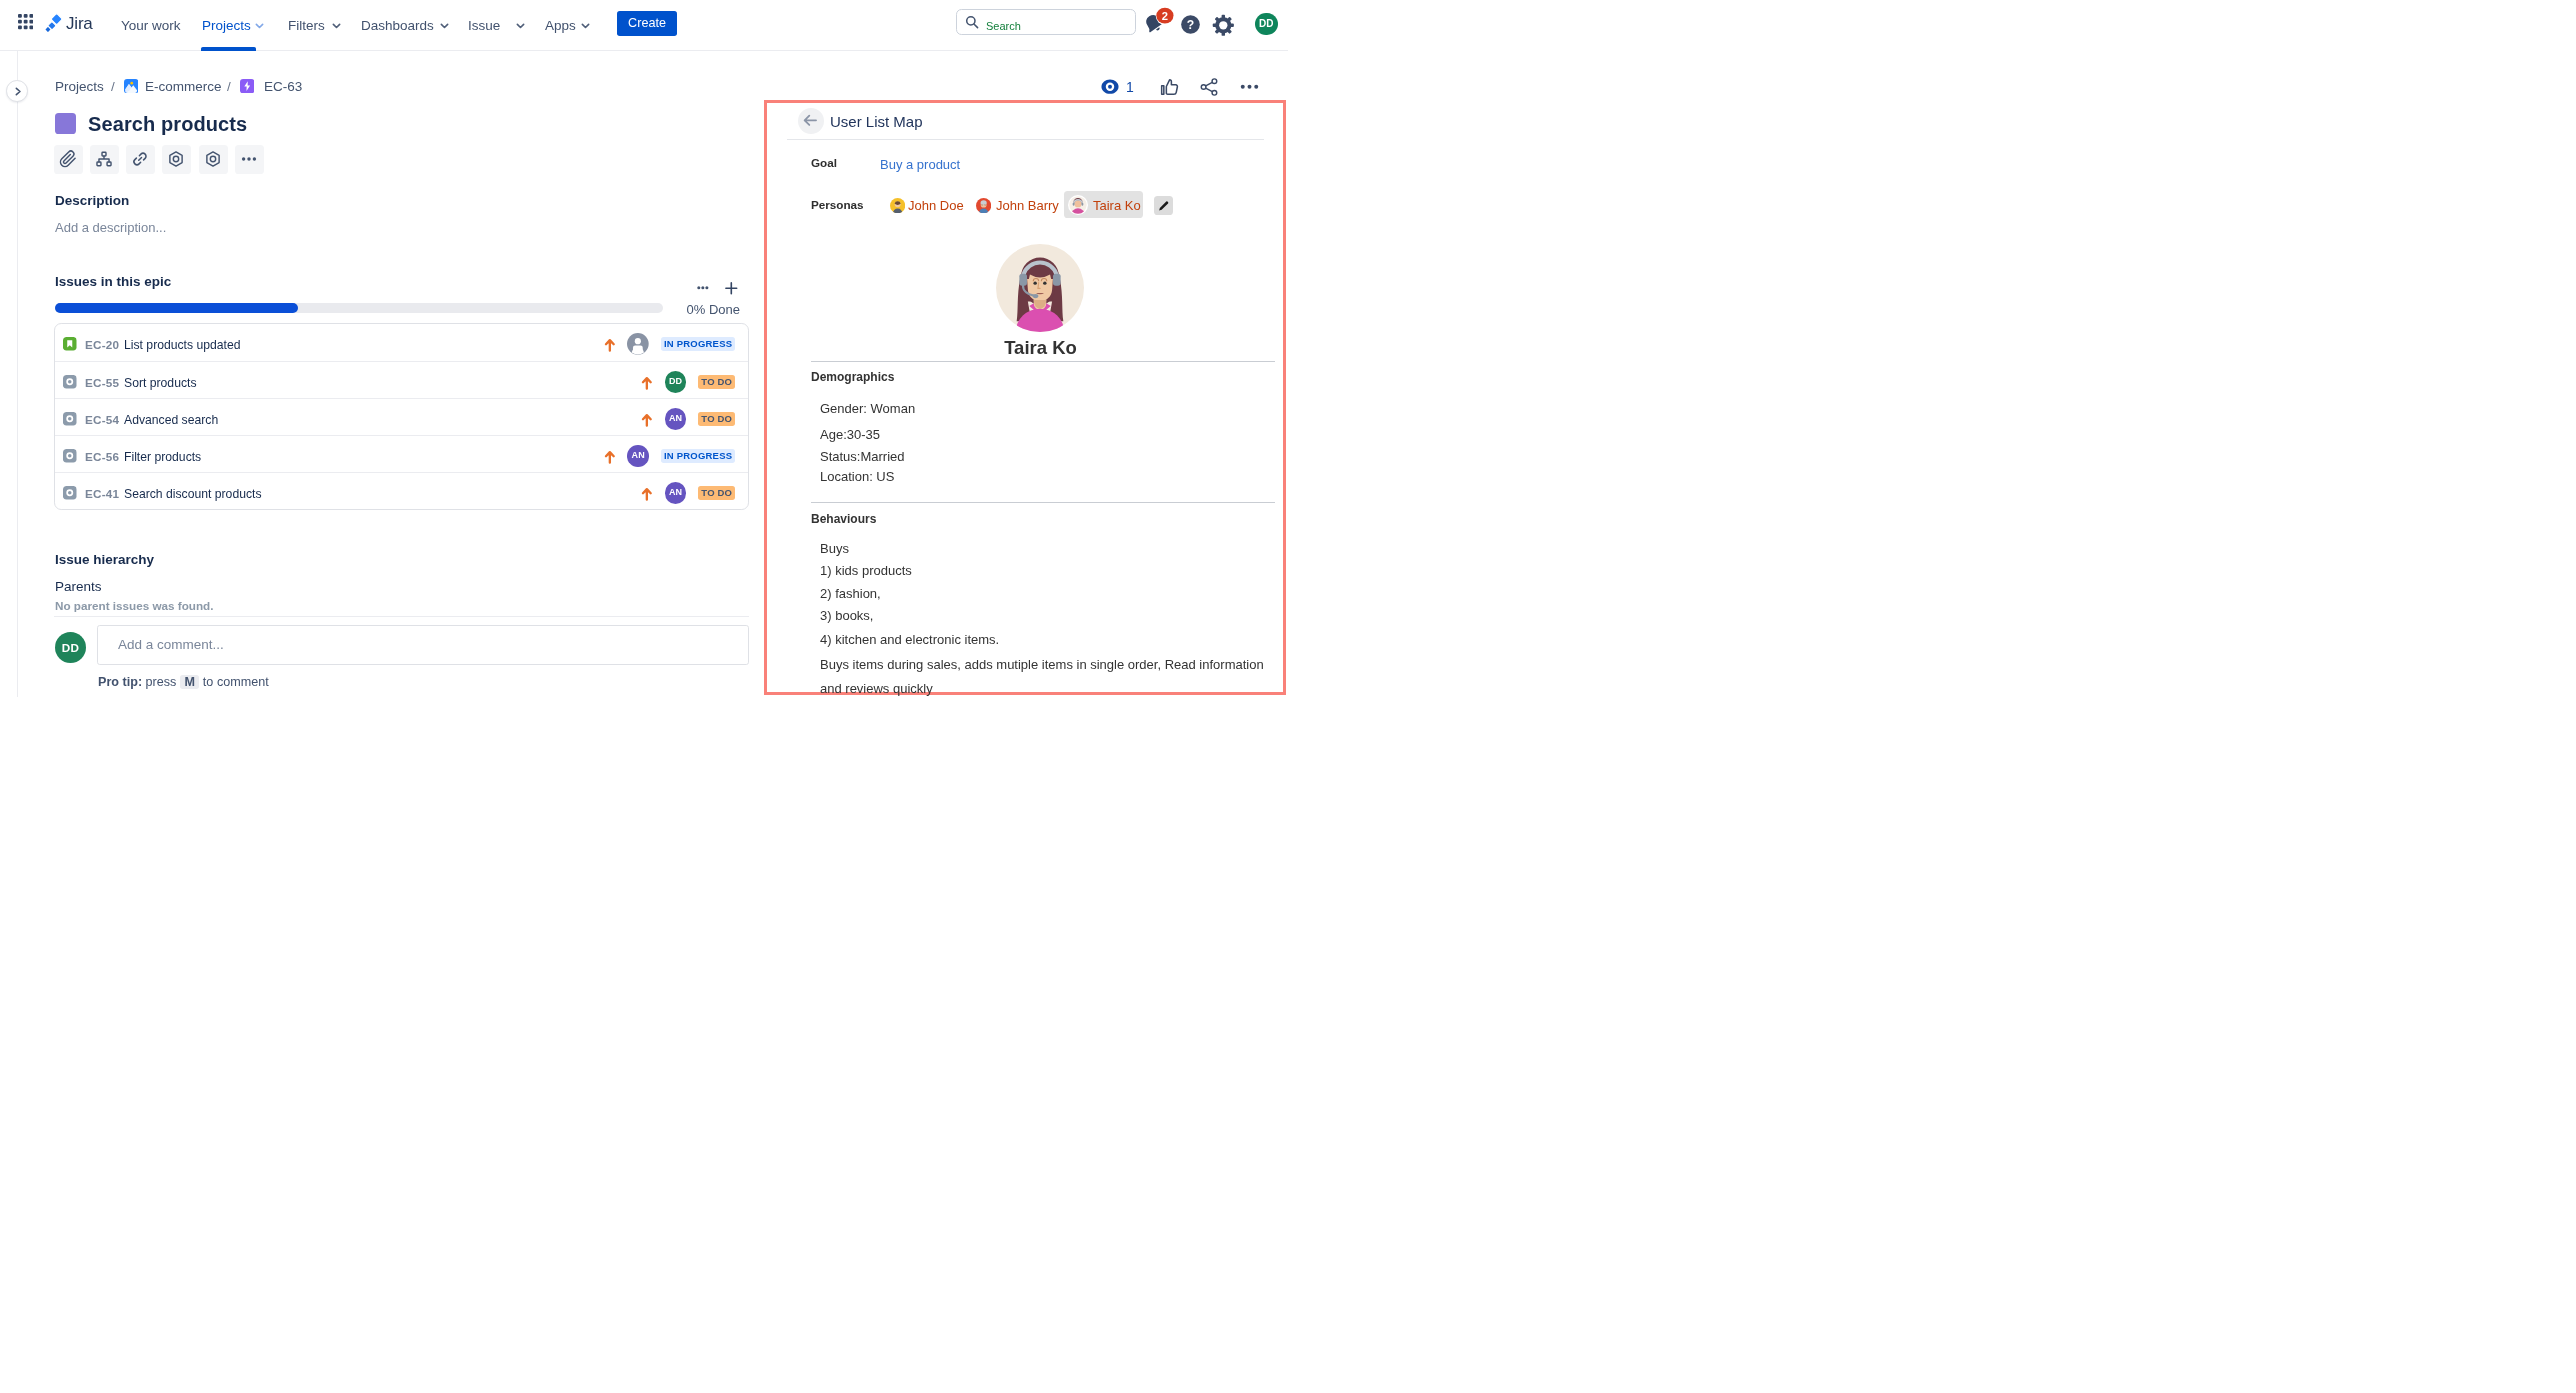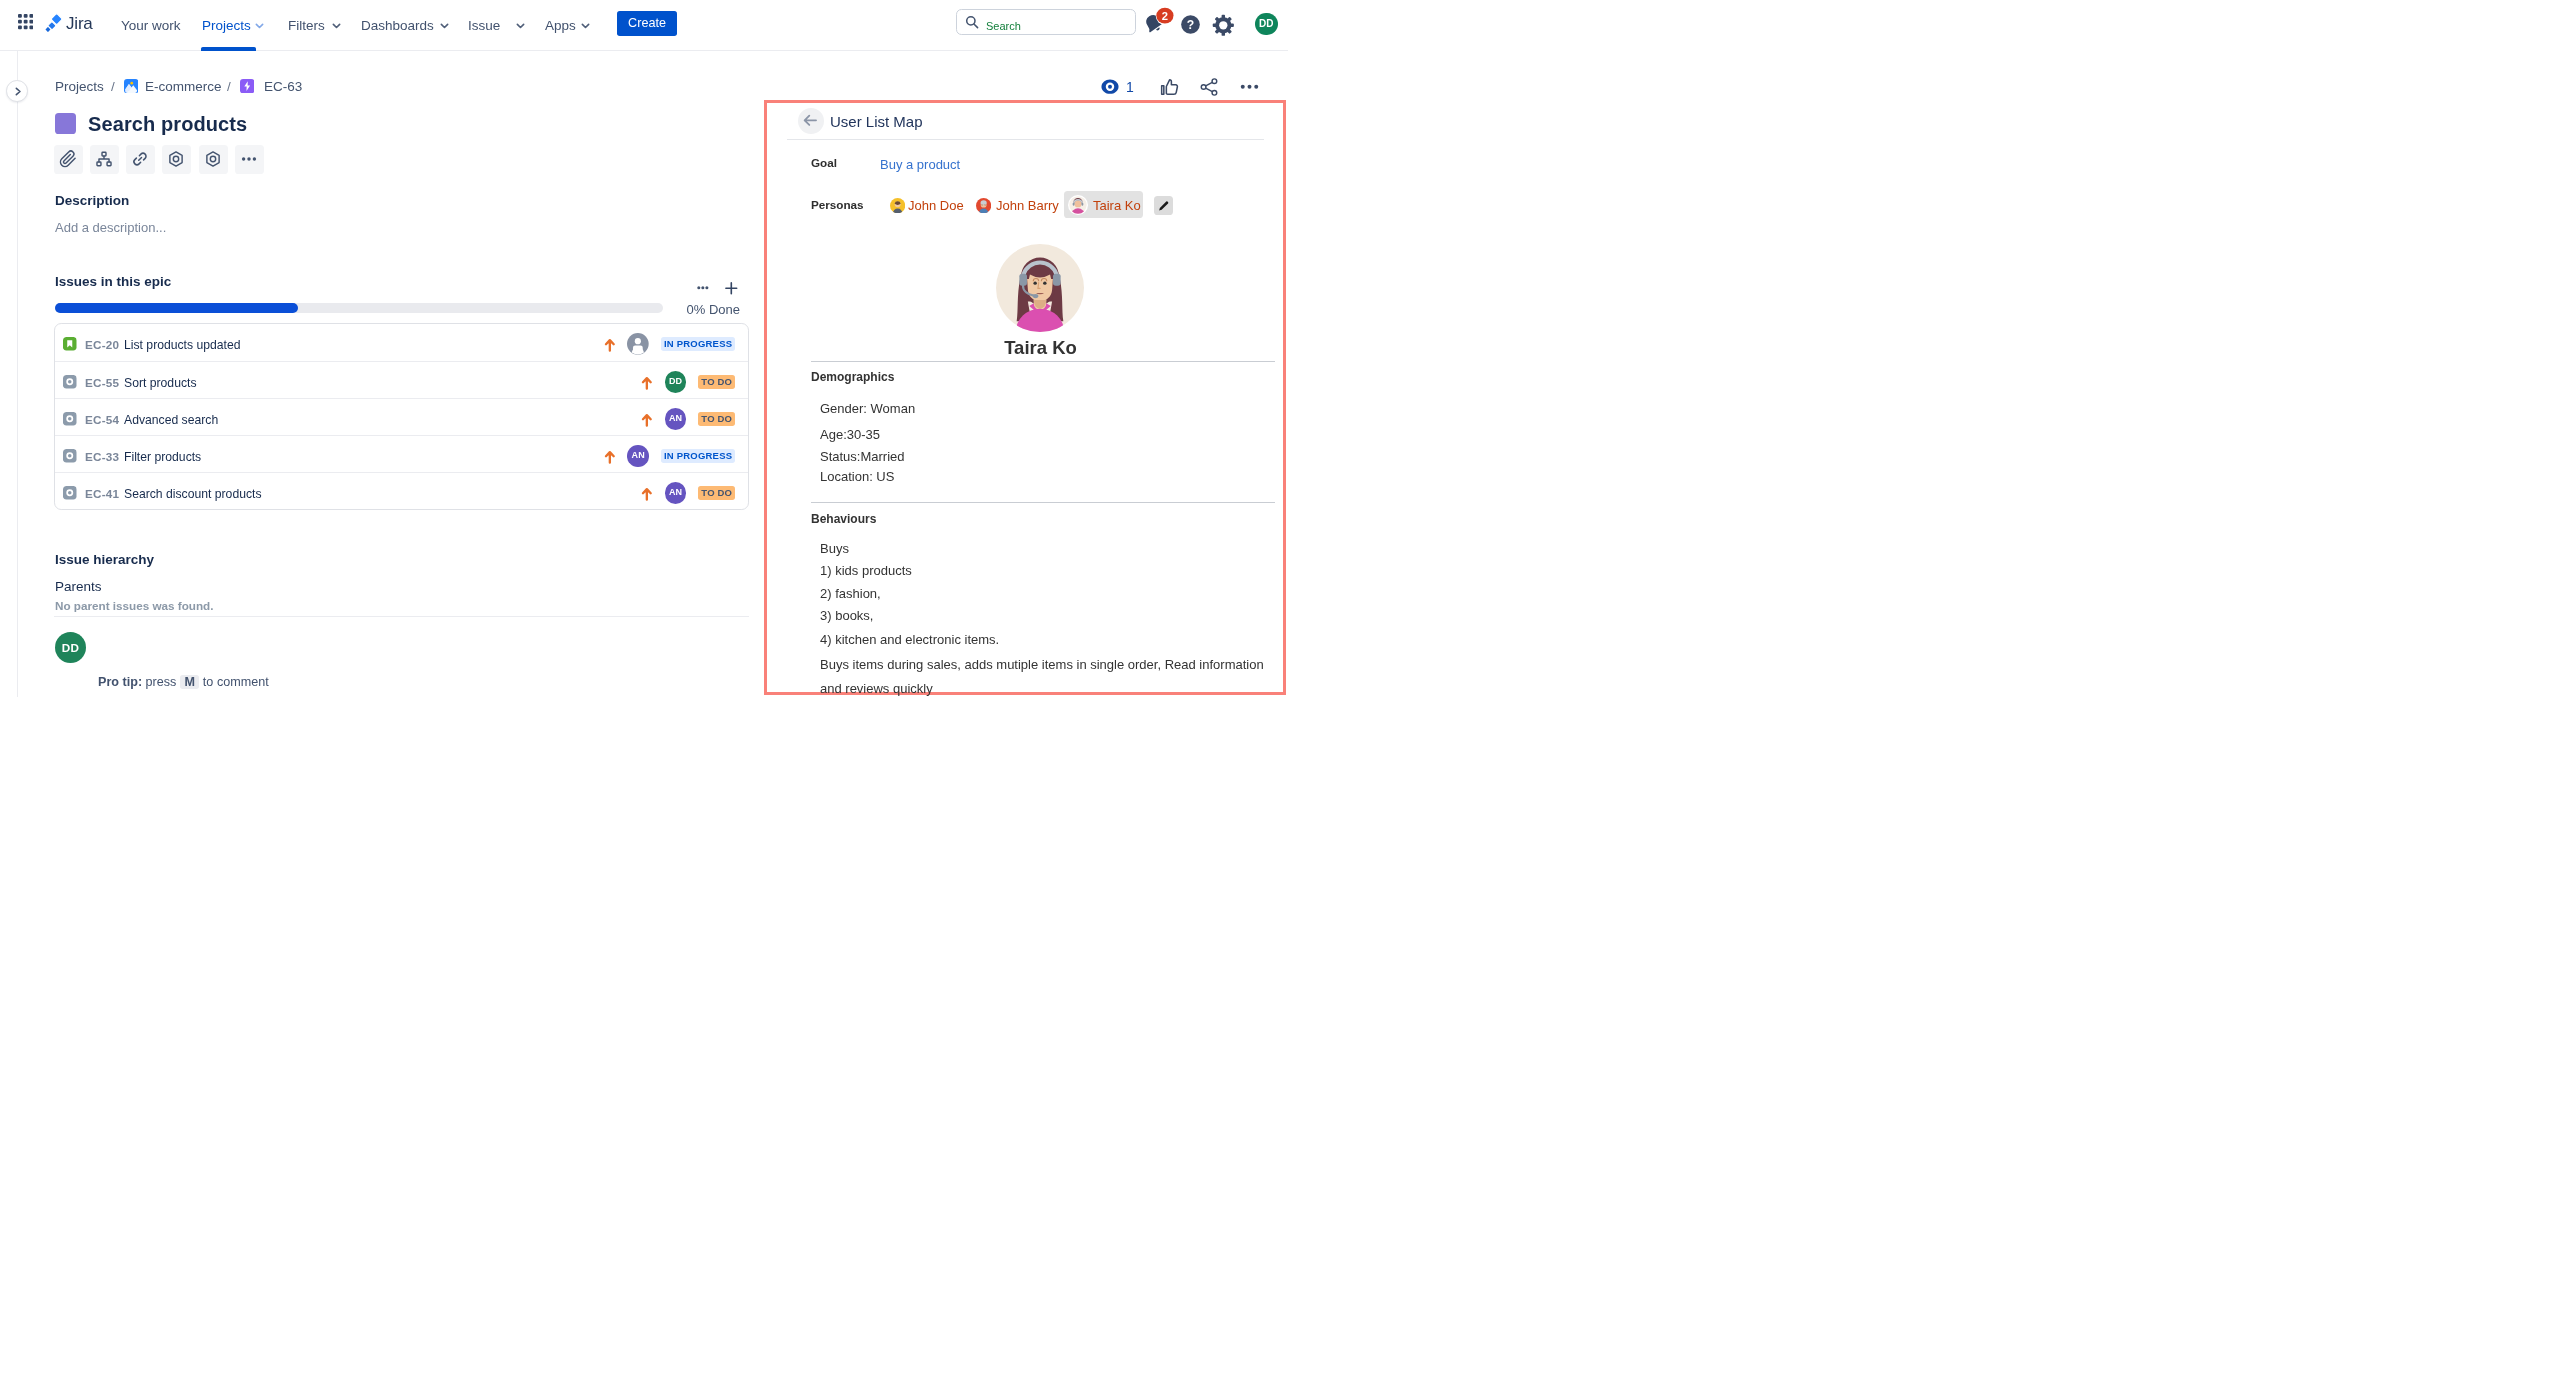--- a/index.html
+++ b/index.html
@@ -301,21 +301,21 @@
           </svg>
         <span class="avat" style="background:#6554C0;">AN</span>
           <span class="loz todo">TO DO</span>
       </div>
     </div>
     <div class="irow" style="top:111px;">
       <svg class="typeicon" width="13.5" height="13.5" viewBox="0 0 15 15">
           <rect width="15" height="15" rx="3.5" fill="#8C9BAB"></rect>
           <circle cx="7.5" cy="7.5" r="2.9" fill="none" stroke="#fff" stroke-width="1.9"></circle>
         </svg>
-      <span class="ikey">EC-33</span>
+      <span class="ikey">EC-56</span>
         <span class="ititle">Filter products</span>
       <div class="rgroup">
         <svg width="11.7" height="15.3" viewBox="0 0 13 17" fill="none" stroke="#E8702A" stroke-width="2.6" stroke-linecap="round" stroke-linejoin="round">
             <path d="M6.5 15 V3.8 M2.2 8 L6.5 3.5 L10.8 8"></path>
           </svg>
         <span class="avat" style="background:#6554C0;">AN</span>
           <span class="loz inp">IN PROGRESS</span>
       </div>
     </div>
     <div class="irow" style="top:148px;">
@@ -334,20 +334,23 @@
       </div>
     </div>
   </div>
 
   <div class="abs h16" style="left:55px; top:552px;">Issue hierarchy</div>
   <div class="abs" style="left:55px; top:579px; font-size:13.5px; color:#172B4D;">Parents</div>
   <div class="abs" style="left:55px; top:599px; font-size:11.7px; font-weight:700; color:#8C99A8;">No parent issues was found.</div>
   <div class="abs" style="left:54px; top:616px; width:695px; height:0.9px; background:#EBECF0;"></div>
 
   <div class="abs avat" style="left:55px; top:632px; width:31px; height:31px; line-height:31px; font-size:11.7px; background:#1F845A;">DD</div>
+  <div class="comment-input">
+      <span class="ph">Add a comment...</span>
+    </div>
   <div class="abs" style="left:98px; top:675px; font-size:12.6px; color:#42526E;"><b>Pro tip:</b> press <span style="display:inline-block; background:#EBECF0; border-radius:2.7px; padding:0 4.5px; font-weight:700; color:#44546F;">M</span> to comment</div>
 
   <div class="redbox"></div>
   <div class="backbtn">
     <svg class="abs" style="left:5.4px;top:6.3px;" width="14.4" height="12.6" viewBox="0 0 16 14" fill="none" stroke="#8B95A7" stroke-width="2" stroke-linecap="round" stroke-linejoin="round">
         <path d="M14.5 7 H2 M7 1.8 L1.8 7 L7 12.2"></path>
       </svg>
   </div>
   <div class="rp-title">User List Map</div>
   <div class="hr1"></div>

